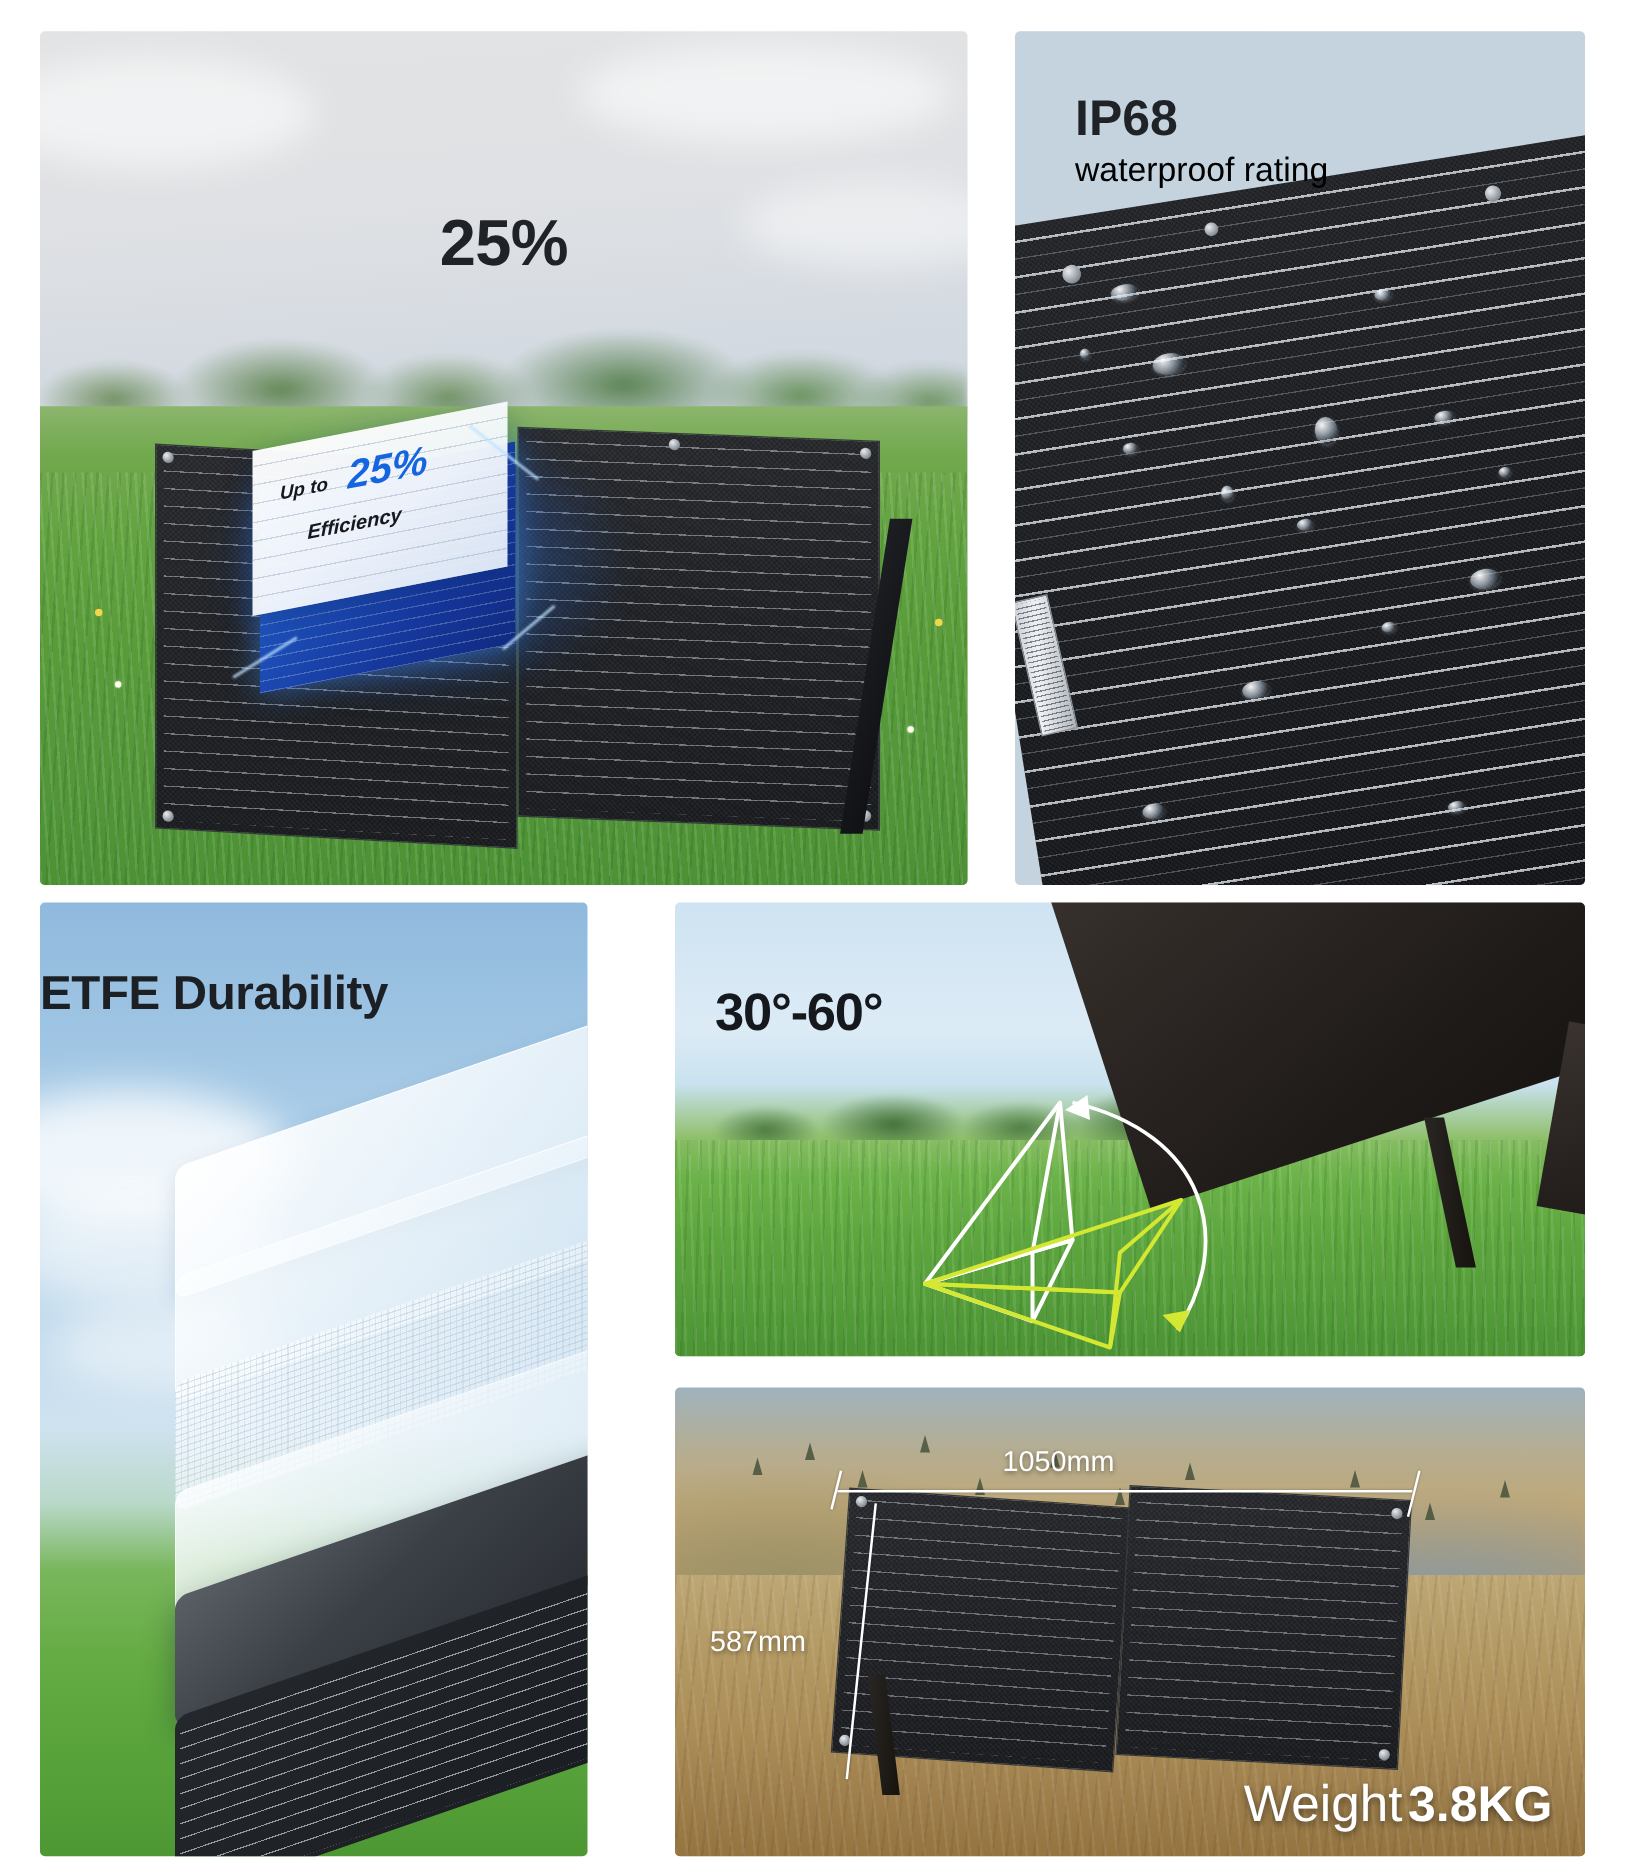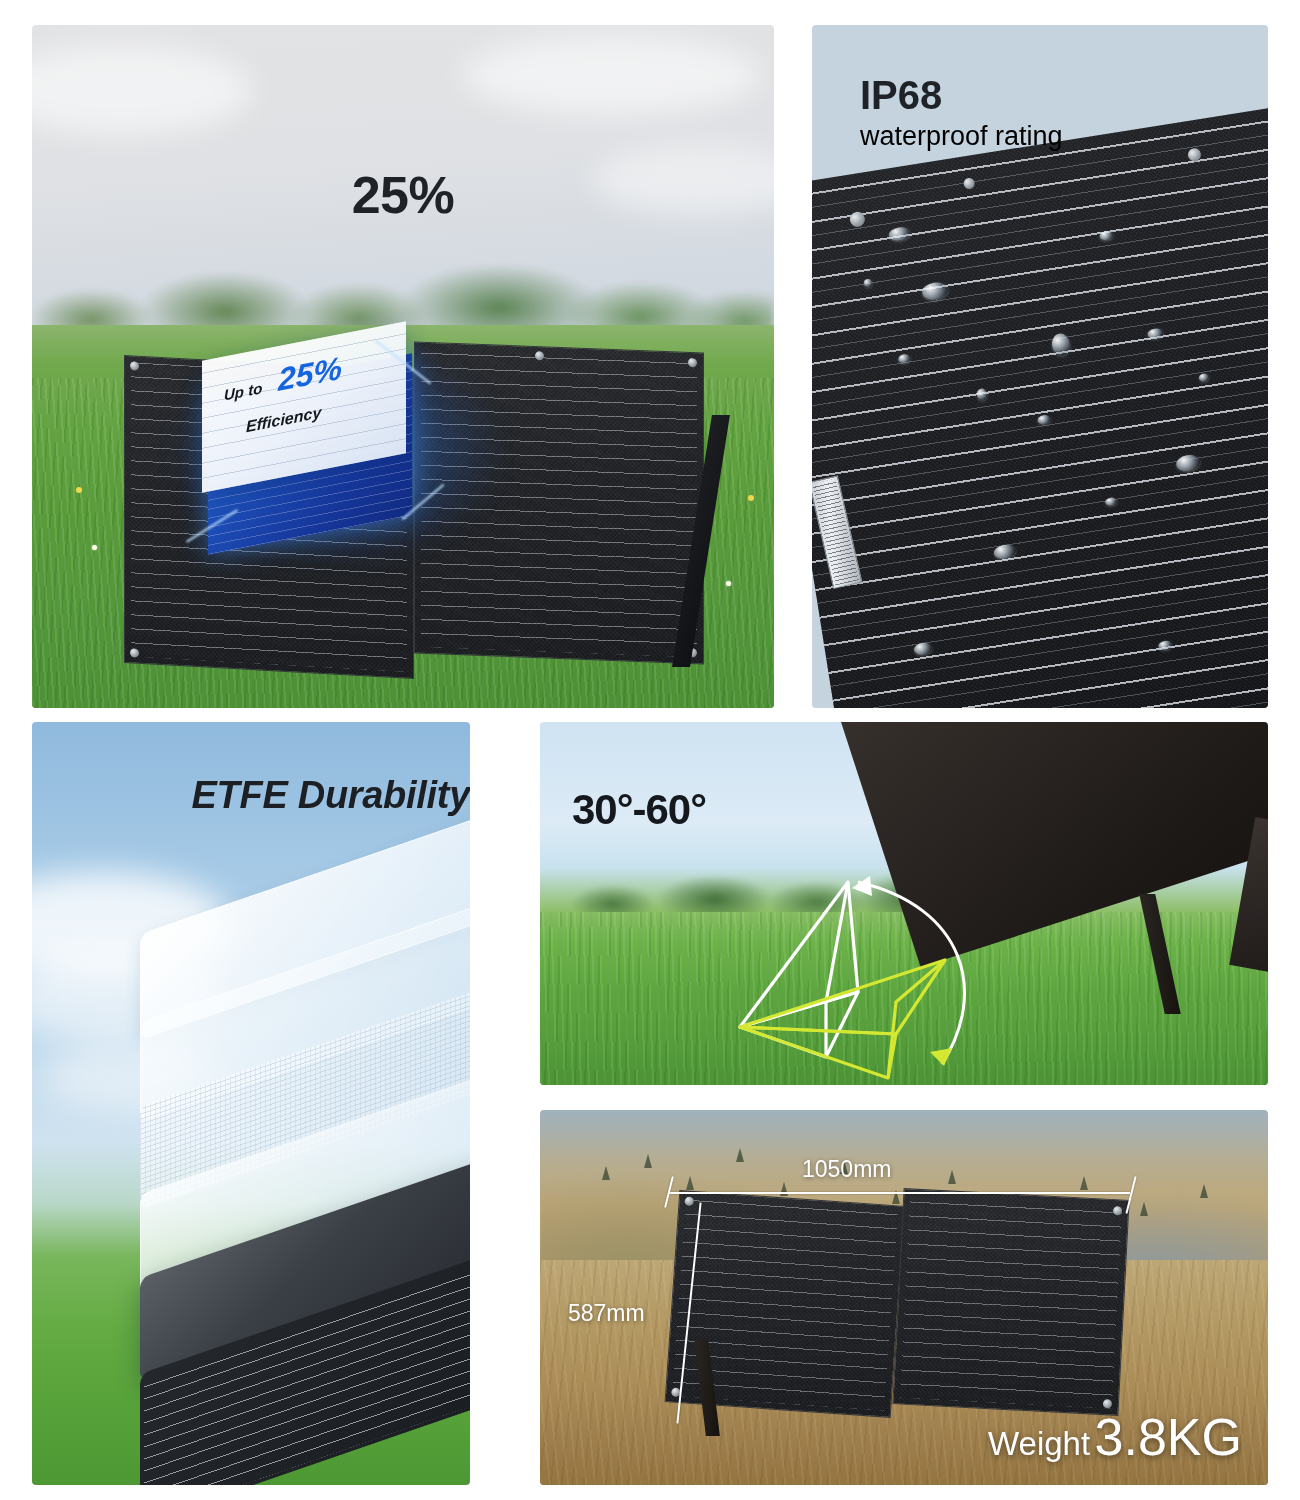--- a/index.html
+++ b/index.html
@@ -84,22 +84,22 @@
       background:radial-gradient(circle at 34% 28%, rgba(255,255,255,.95) 0%, rgba(215,228,240,.62) 38%, rgba(120,140,160,.30) 70%, transparent 85%);
       box-shadow:0 1px 3px rgba(255,255,255,.25); }
   .speclabel { position:absolute; background:linear-gradient(100deg,#c9ced4,#eef1f4 40%,#aeb4bb);
       border:1px solid #8e949b; }
   .speclabel .txt { position:absolute; inset:2px;
       background:repeating-linear-gradient(0deg, rgba(40,45,55,.55) 0 1px, transparent 1px 4px); }
 
   
   #card-etfe { left:32px; top:722px; width:438px; height:763px;
       background:linear-gradient(180deg,#8fb9dd 0%,#a6cae6 20%,#bfd9ec 42%,#cfe2f0 55%,#b9d8c9 63%,#79b65c 70%,#63ab42 80%,#55a038 92%,#4d9833 100%); }
-  #etfe-title { position:absolute; left:0; right:0; top:52px; text-align:right;
-      font-size:38px; font-weight:700; color:#1c2024; letter-spacing:-.3px;font-style:italic; }
+  #etfe-title { position:absolute; left:0; right:0; top:52px; text-align:left;
+      font-size:38px; font-weight:700; color:#1c2024; letter-spacing:-.3px; }
   .etfe-cloud { position:absolute; border-radius:50%; background:rgba(255,255,255,.8); filter:blur(16px); }
   .layer { position:absolute; transform:skewY(-19deg); border-radius:10px; }
   .layer.clear { background:linear-gradient(150deg, rgba(255,255,255,.93), rgba(238,246,252,.72));
       border:1px solid rgba(255,255,255,.9); box-shadow:0 6px 16px rgba(60,100,140,.18); }
   .layer.frost { background:linear-gradient(150deg, rgba(252,254,255,.86), rgba(228,240,248,.62));
       border:1px solid rgba(255,255,255,.85); }
   .layer.mesh { background:linear-gradient(150deg, rgba(250,253,255,.8), rgba(225,238,247,.6)); }
   .layer.mesh .grid { position:absolute; inset:0; border-radius:10px;
       background:repeating-linear-gradient(0deg, rgba(160,180,200,.35) 0 1px, transparent 1px 5px),
                  repeating-linear-gradient(90deg, rgba(160,180,200,.22) 0 1px, transparent 1px 5px); }
@@ -142,22 +142,22 @@
       background:linear-gradient(180deg,#bda775 0%,#b49a64 26%,#ab8d57 55%,#9e7f4c 80%,#94743f 100%); }
   .ground .tex { position:absolute; inset:0;
       background:repeating-linear-gradient(84deg, rgba(255,255,255,.07) 0 2px, transparent 2px 9px),
                  repeating-linear-gradient(96deg, rgba(80,55,25,.10) 0 2px, transparent 2px 11px); }
   .dimline { position:absolute; background:#ffffff; height:2px; box-shadow:0 0 2px rgba(0,0,0,.35); }
   .dimtick { position:absolute; background:#ffffff; width:2px; box-shadow:0 0 2px rgba(0,0,0,.35); }
   .dimlabel { position:absolute; color:#ffffff; font-size:23px; font-weight:500;
       text-shadow:0 1px 4px rgba(0,0,0,.45); white-space:nowrap; }
   #weight-label { position:absolute; right:26px; bottom:18px; color:#fff;
       text-shadow:0 2px 6px rgba(0,0,0,.5); white-space:nowrap; }
-  #weight-label .w { font-size:33px; font-weight:400; }
-  #weight-label .v { font-size:52px; font-weight:400; }
+  #weight-label .w { font-size:41px; font-weight:400; }
+  #weight-label .v { font-size:40px; font-weight:700; }
 </style>
 </head>
 <body>
 
 <div class="card" id="card-efficiency">
   <div class="sky-cloud" style="left:-40px;top:20px;width:260px;height:90px;"></div>
   <div class="sky-cloud" style="left:430px;top:10px;width:300px;height:80px;"></div>
   <div class="sky-cloud" style="left:560px;top:120px;width:220px;height:70px;opacity:.8;"></div>
   <div class="hedge"></div>
   <div class="grassfield">

